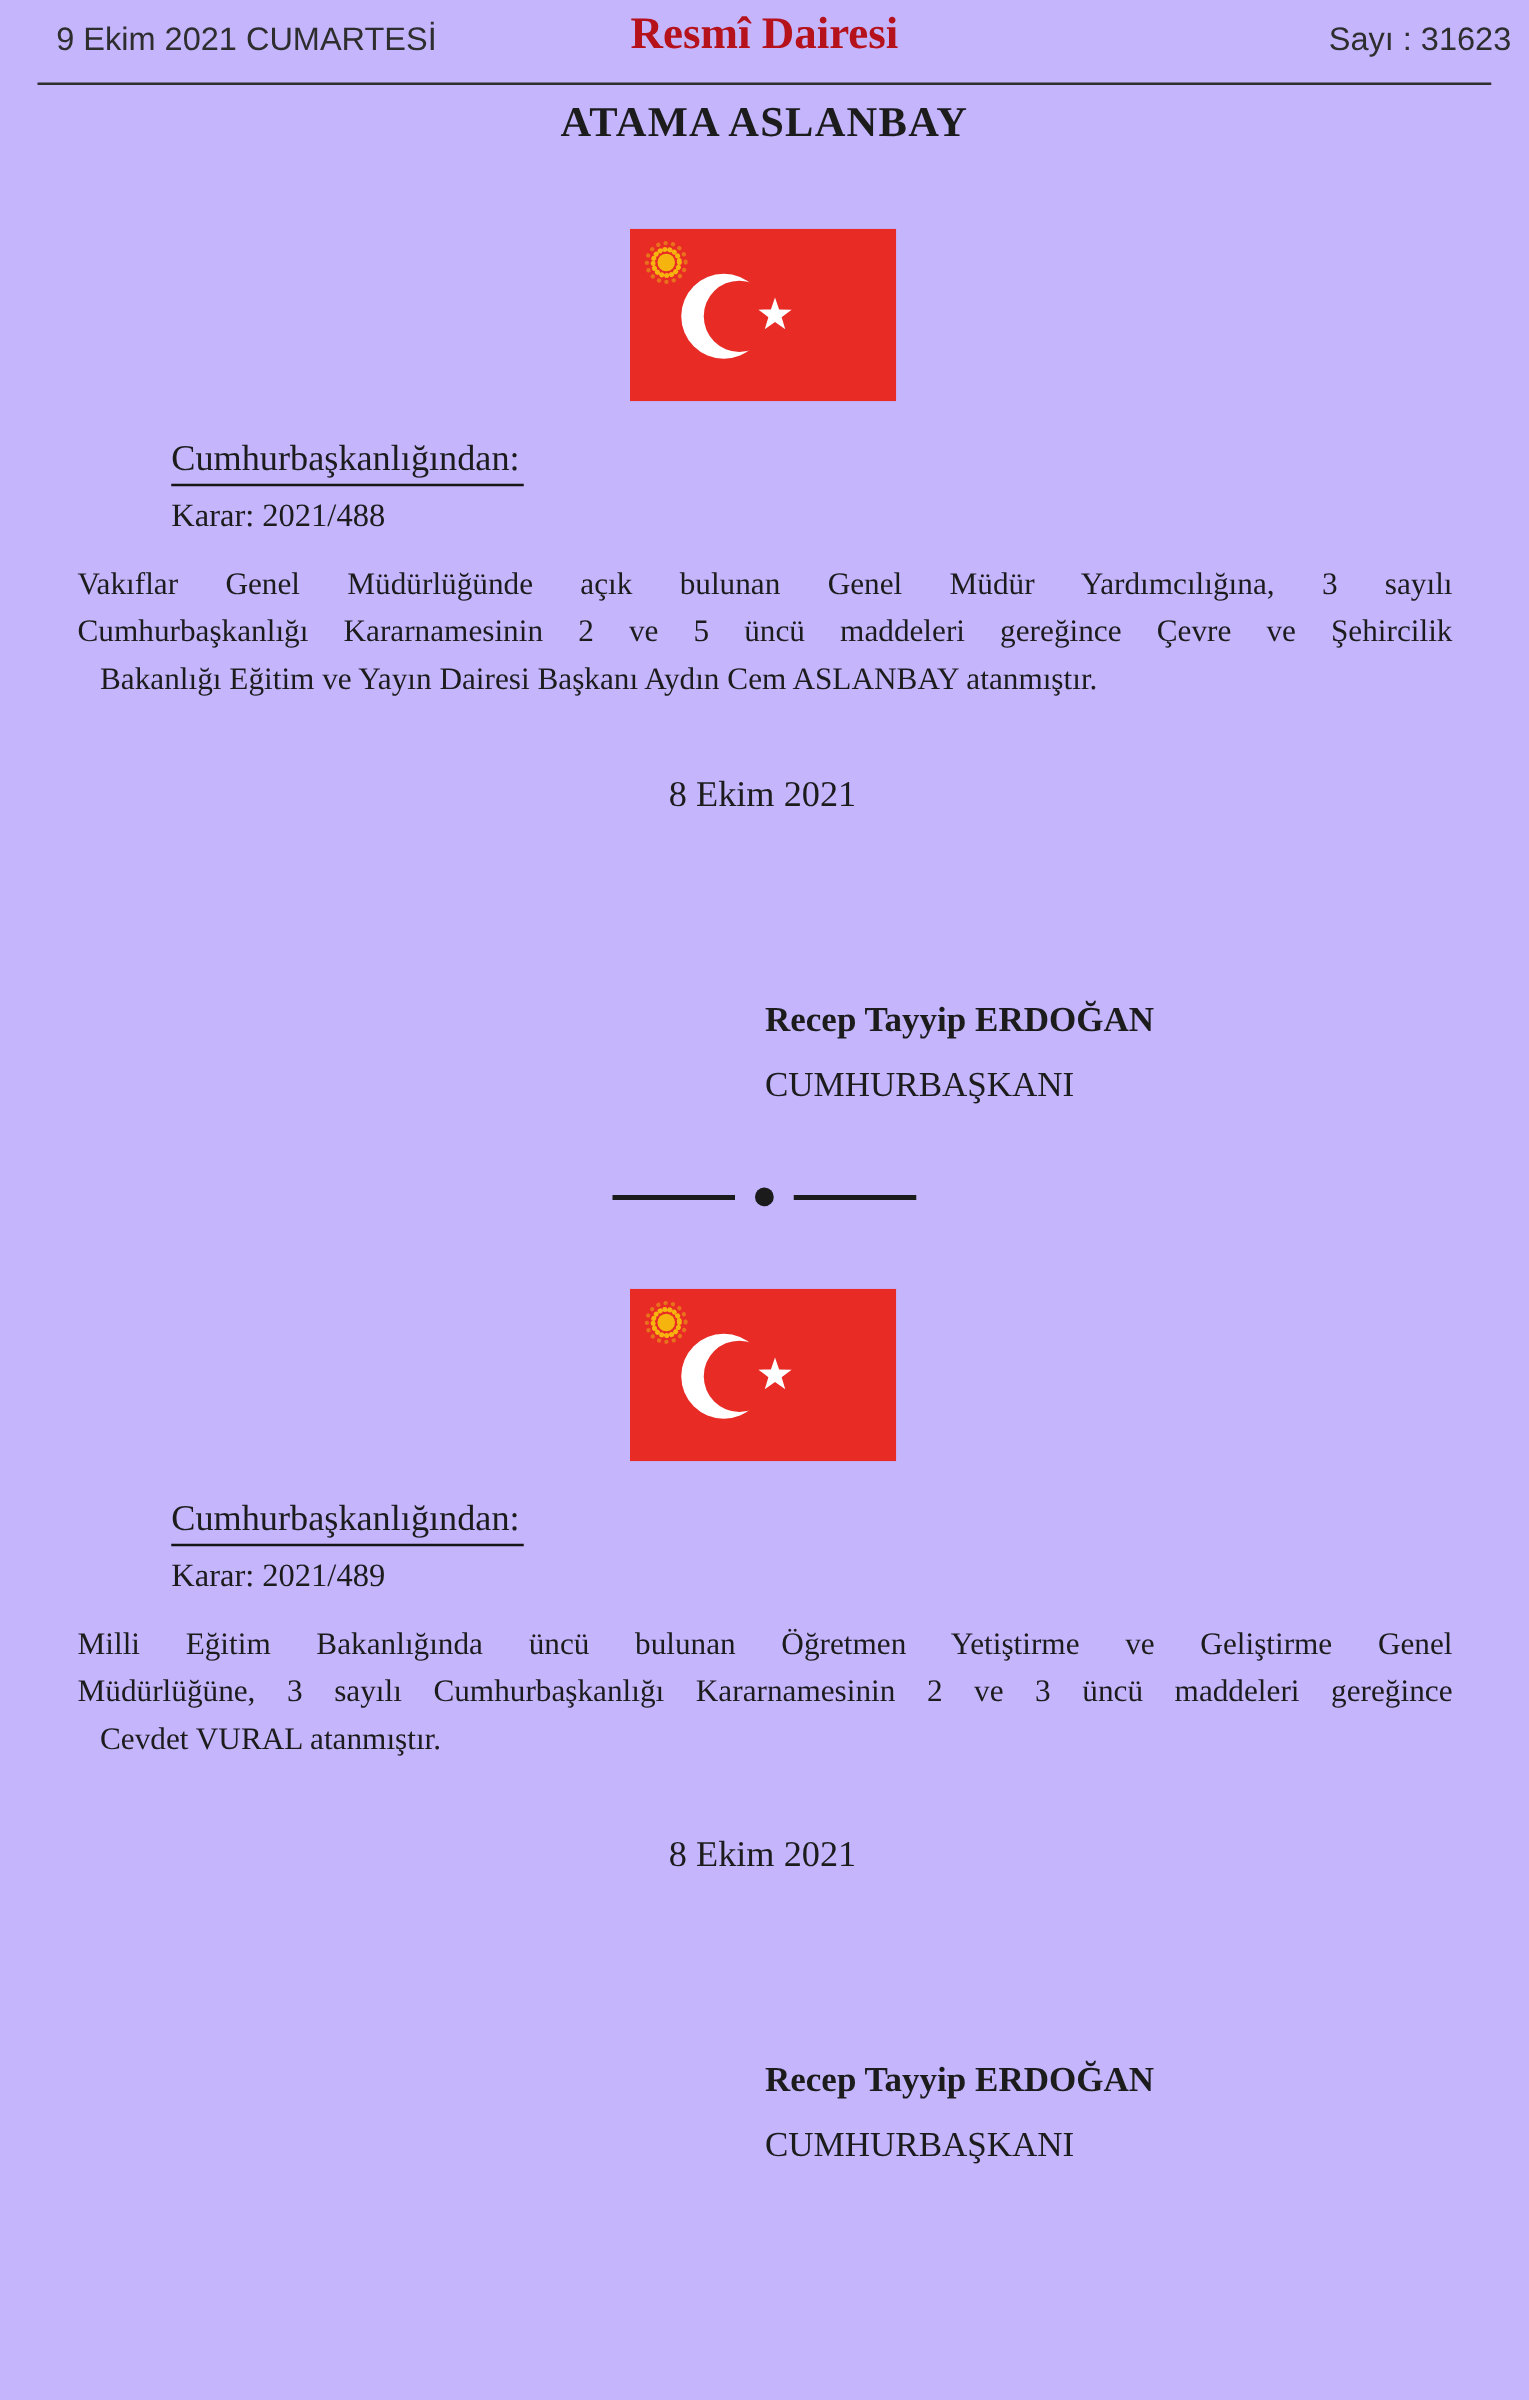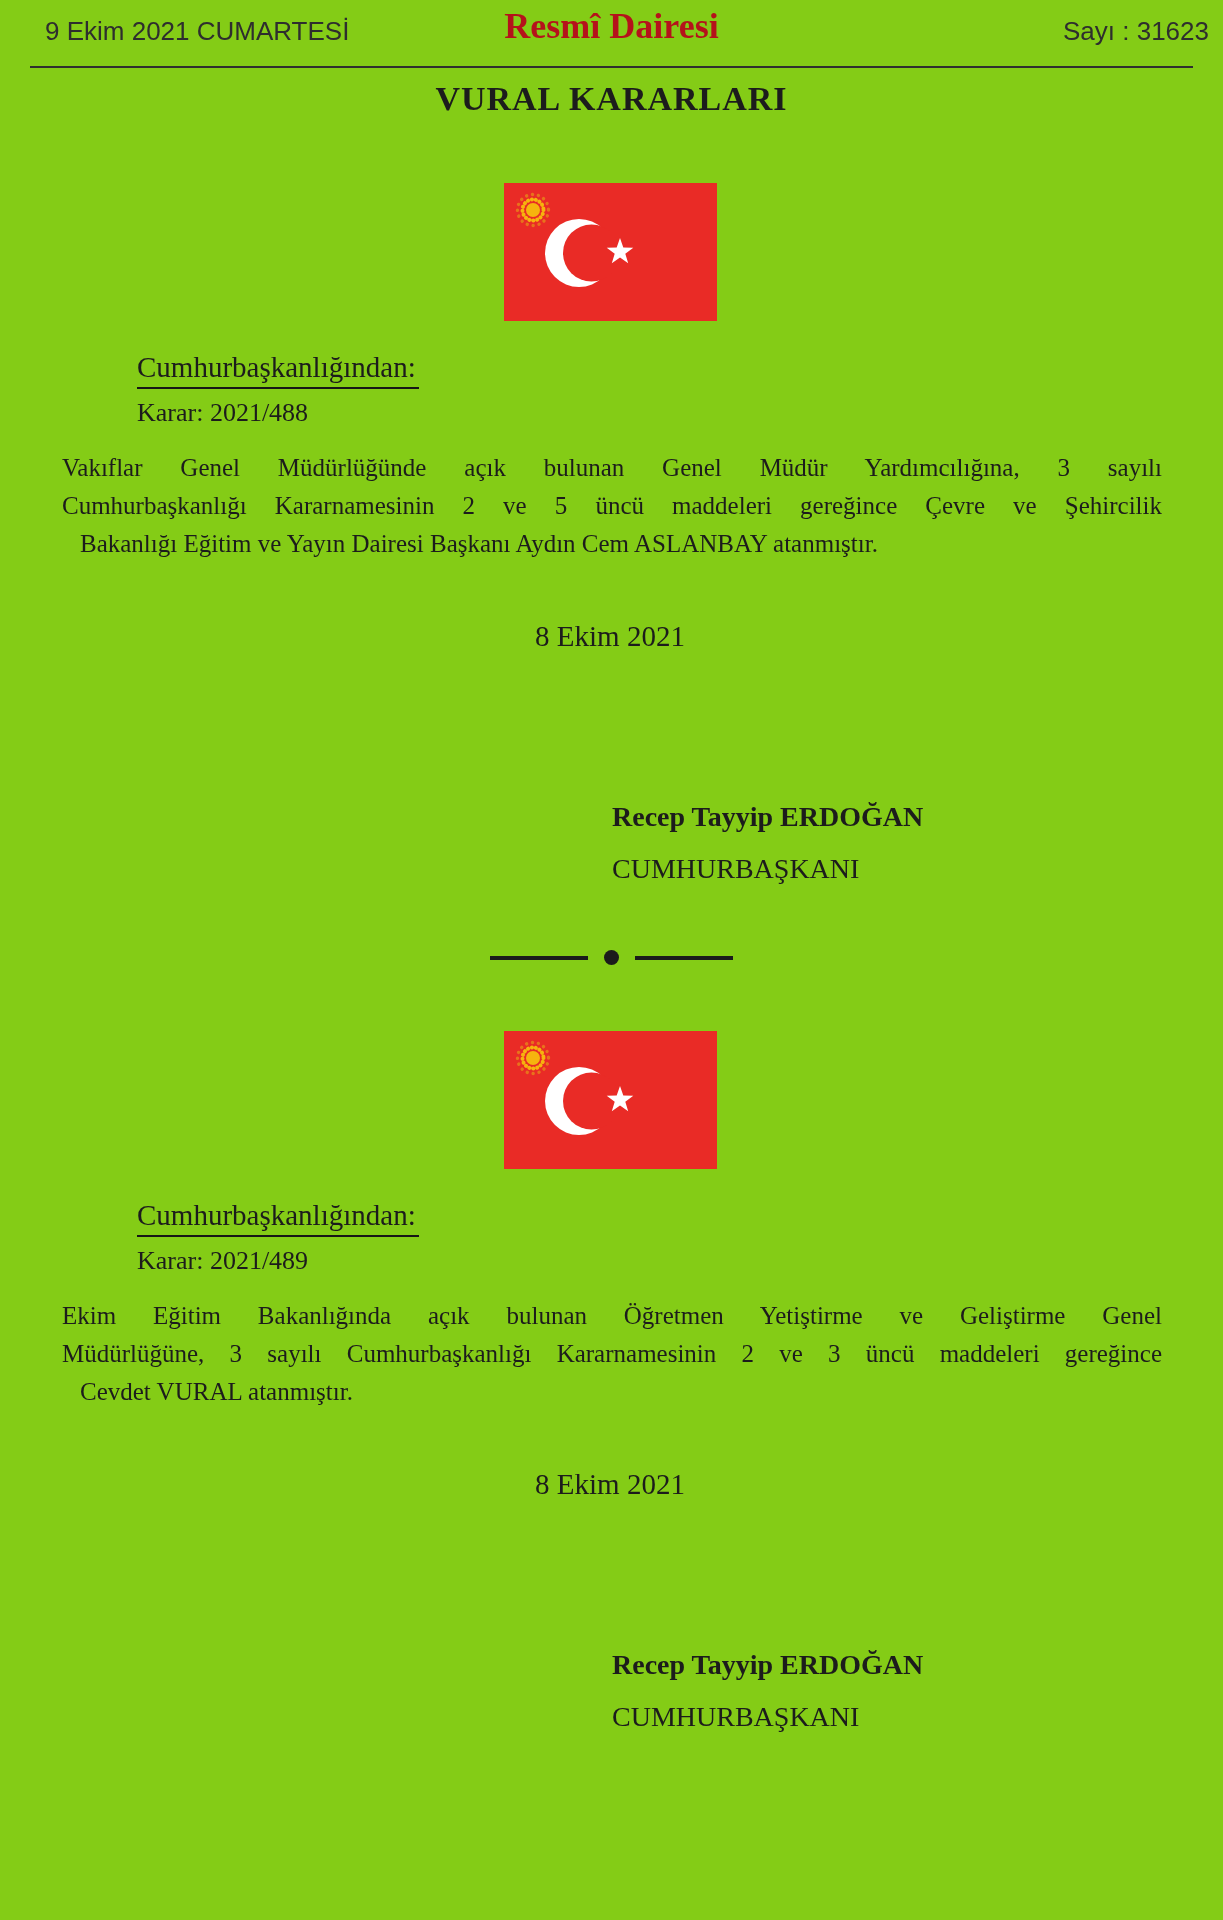--- a/index.html
+++ b/index.html
@@ -4,21 +4,21 @@
 <style>
   :root{
     --gazette-red:#b5121b;
     --flag-red:#e92b26;
     --sun-gold:#f6b40e;
     --sun-orange:#e8721c;
     --ink:#1c1c1c;
   }
   html,body{margin:0;padding:0;background:#ffffff;}
   .page{
-    position:relative;width:1223px;height:1920px;background:#84cc16;
+    position:relative;width:1223px;height:1920px;background:#c4b5fd;
     font-family:"Liberation Serif",serif;color:var(--ink);overflow:hidden;
   }
   
   .header-date{position:absolute;left:45px;top:16px;font-family:"Liberation Sans",sans-serif;font-size:26px;color:#2e2e2e;}
   .gazette-title{position:absolute;left:0;right:0;top:5px;text-align:center;font-weight:bold;font-size:36px;color:var(--gazette-red);}
   .issue{position:absolute;right:14px;top:16px;font-family:"Liberation Sans",sans-serif;font-size:26px;color:#2e2e2e;}
   .header-rule{position:absolute;left:30px;right:30px;top:66px;height:2px;background:#2f2f2f;}
   .page-title{position:absolute;left:0;right:0;top:80px;text-align:center;font-weight:bold;font-size:34px;letter-spacing:1px;}
 
   
@@ -50,21 +50,21 @@
 </style>
 </head>
 <body>
 
 <div class="page">
 
   <div class="header-date">9 Ekim 2021 CUMARTESİ</div>
   <div class="gazette-title">Resmî Dairesi</div>
   <div class="issue">Sayı : 31623</div>
   <div class="header-rule"></div>
-  <div class="page-title">VURAL KARARLARI</div>
+  <div class="page-title">ATAMA ASLANBAY</div>
 
   <div class="section" id="sec1">
     <svg class="flag" viewBox="0 0 213 138" aria-hidden="true">
       <rect class="flag-bg" x="0" y="0" width="213" height="138"></rect>
       <g>
         <circle class="sun-core" cx="29" cy="27" r="7"></circle>
         <circle class="sun-rays" cx="29" cy="27" r="10.5"></circle>
         <circle class="sun-dots" cx="29" cy="27" r="15.5"></circle>
       </g>
       <g>
@@ -103,21 +103,21 @@
       </g>
       <g>
         <circle class="flag-white" cx="75" cy="70" r="34"></circle>
         <circle class="flag-bg" cx="87.5" cy="70" r="28.5"></circle>
         <polygon class="flag-white" points="116,55 119.3,64.5 129.3,64.7 121.3,70.7 124.2,80.3 116,74.6 107.8,80.3 110.7,70.7 102.7,64.7 112.7,64.5"></polygon>
       </g>
     </svg>
     <div class="authority">Cumhurbaşkanlığından:</div>
     <div class="decision">Karar: 2021/489</div>
     <div class="body-text">
-      <div class="body-line">Ekim Eğitim Bakanlığında açık bulunan Öğretmen Yetiştirme ve Geliştirme Genel</div>
+      <div class="body-line">Milli Eğitim Bakanlığında üncü bulunan Öğretmen Yetiştirme ve Geliştirme Genel</div>
       <div class="body-line">Müdürlüğüne, 3 sayılı Cumhurbaşkanlığı Kararnamesinin 2 ve 3 üncü maddeleri gereğince</div>
       <div class="body-line last">Cevdet VURAL atanmıştır.</div>
     </div>
     <div class="date-line">8 Ekim 2021</div>
     <div class="signature">
       <div class="signer-name">Recep Tayyip ERDOĞAN</div>
       <div class="signer-title">CUMHURBAŞKANI</div>
     </div>
   </div>
 

